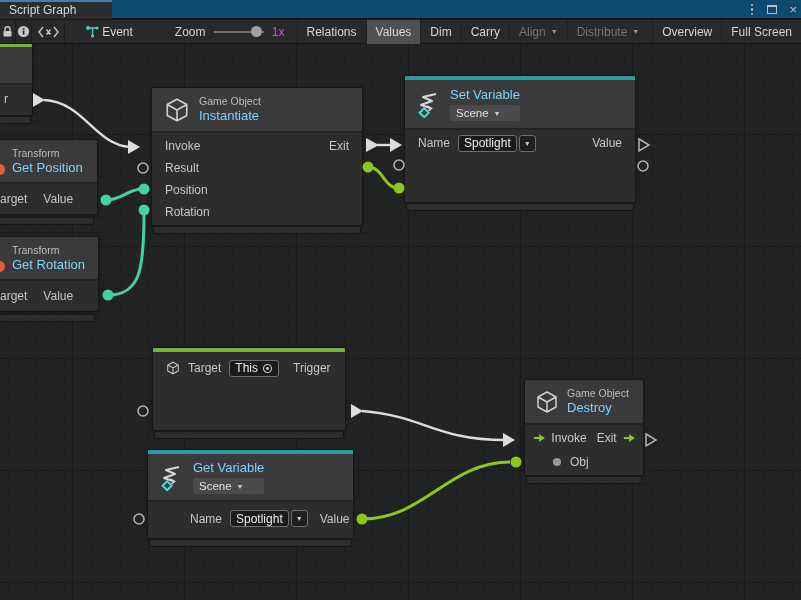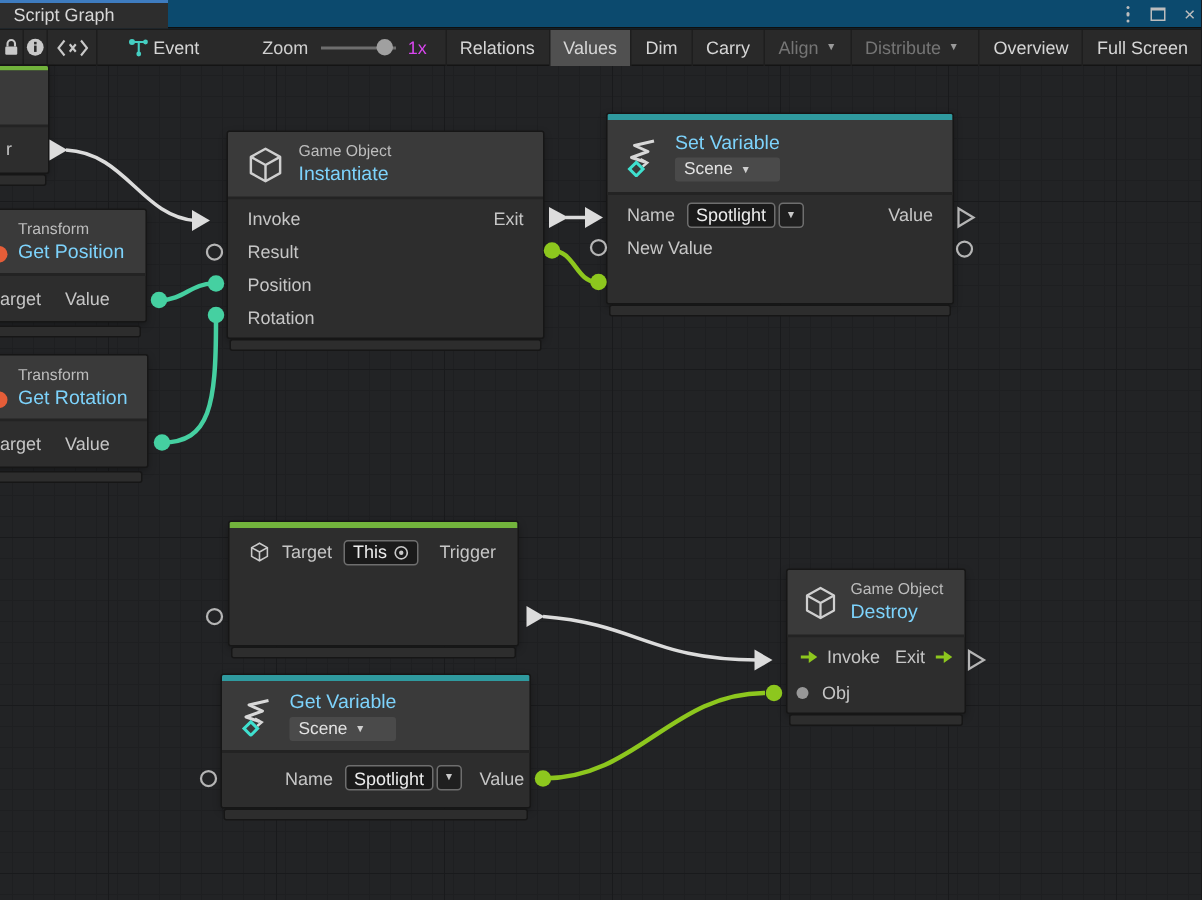--- a/index.html
+++ b/index.html
@@ -226,23 +226,20 @@
             <span>Name</span>
             <span style="display:inline-flex; align-items:center">
               <span class="chip">
                   <span>Spotlight</span>
                 </span>
               <span class="dd-arrow">▼</span>
             </span>
           </span>
           <span>Value</span>
         </div>
-        <div class="nrow" style="height:22px">
-          <span>New Value</span>
-        </div>
       </div>
     </div>
     <div class="nfooter" style="left:407px; top:160px; width:226px"></div>
 
     <div class="node" style="left:153px; top:304px; width:192px; height:82px;">
       <div class="accent" style="background:#72b33c"></div>
       <div class="nrow" style="height:32px; gap:8px">
         <svg width="14" height="14" viewBox="0 0 24 24">
             <path d="M12 2 L21 7 L21 17 L12 22 L3 17 L3 7 Z M3 7 L12 12 L21 7 M12 12 L12 22" fill="none" stroke="#c9c9c9" stroke-width="1.8"></path>
           </svg>
@@ -303,21 +300,21 @@
             <path d="M1 5 H8" stroke="#8dc71e" stroke-width="2.4"></path>
             <path d="M7 0.5 L13.5 5 L7 9.5 Z" fill="#8dc71e"></path>
           </svg>
         <span>Invoke</span>
         <span style="margin-left:4px">Exit</span>
         <svg width="14" height="10" viewBox="0 0 14 10">
             <path d="M1 5 H8" stroke="#8dc71e" stroke-width="2.4"></path>
             <path d="M7 0.5 L13.5 5 L7 9.5 Z" fill="#8dc71e"></path>
           </svg>
       </div>
-      <div class="nrow" style="height:22px; gap:9px; padding:0 6px">
+      <div class="nrow" style="height:22px; gap:9px; padding:0 28px">
         <span style="width:8px; height:8px; border-radius:50%; background:#989898"></span>
         <span>Obj</span>
       </div>
     </div>
     <div class="nfooter" style="left:527px; top:433px; width:114px"></div>
 
     <svg class="wires" viewBox="0 0 801 556">
 
       <g>
         <polygon points="33,49 45,56 33,63" fill="#dcdcdc"></polygon>

